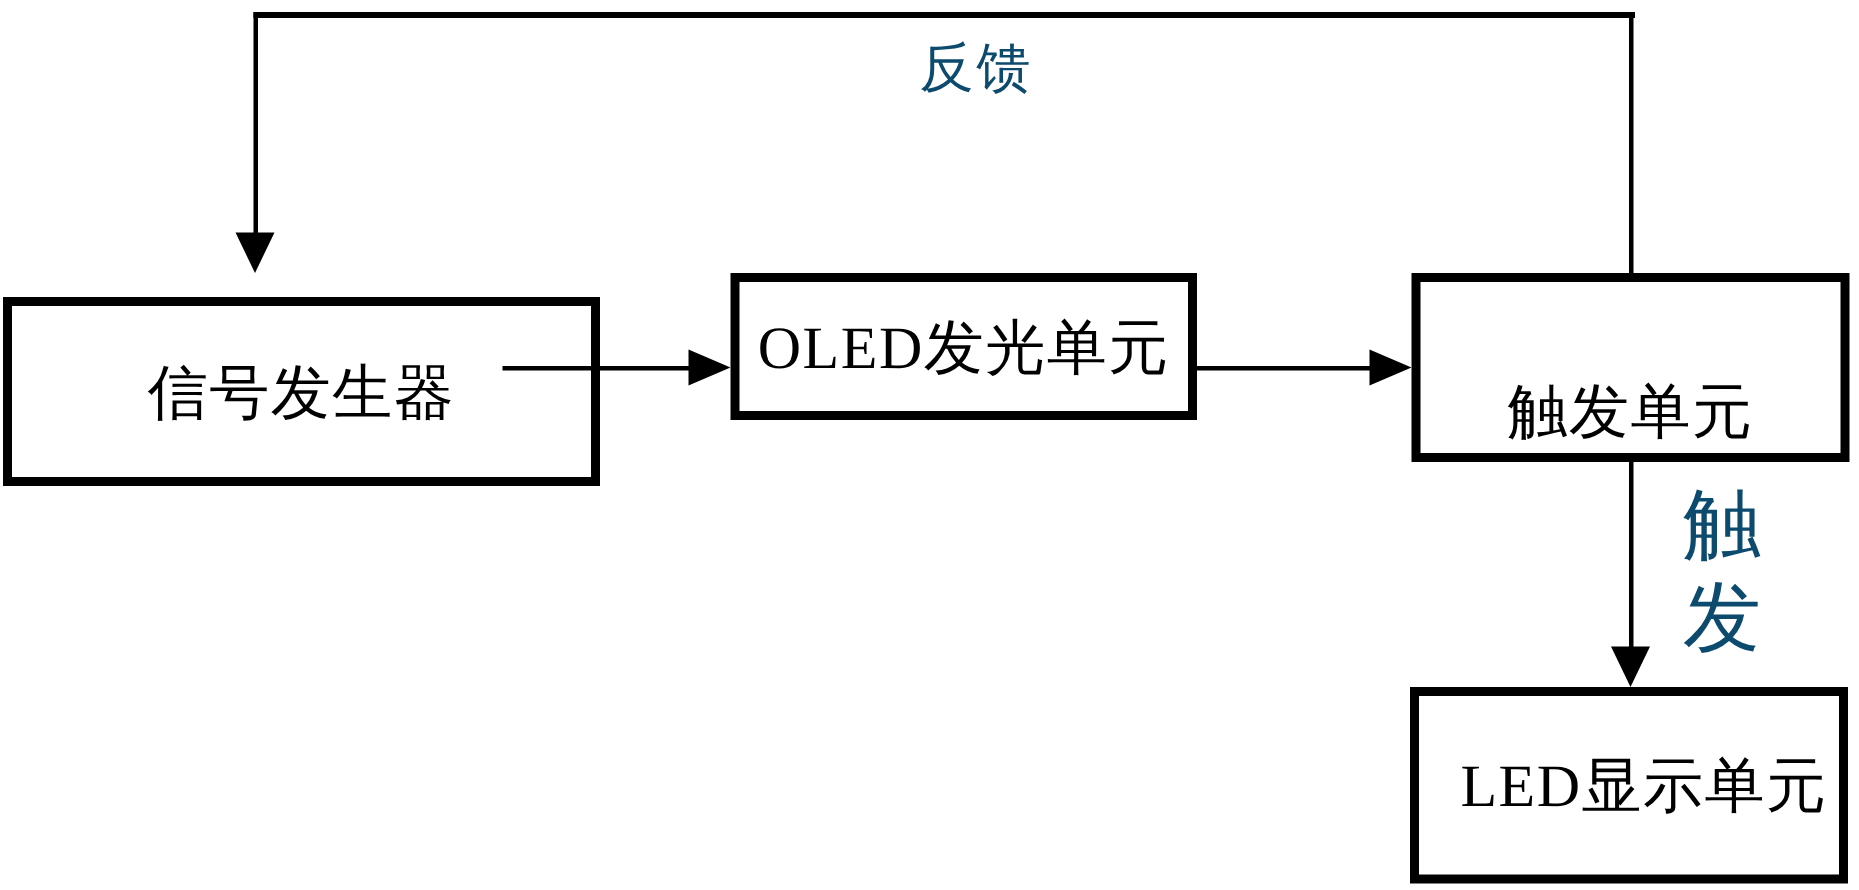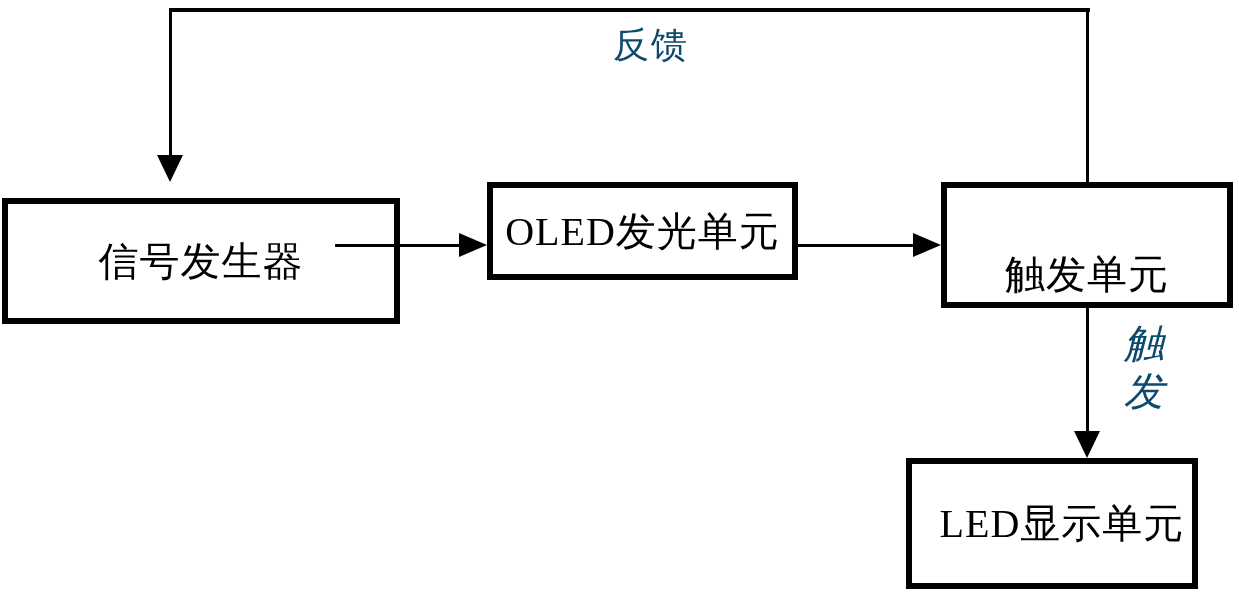--- a/index.html
+++ b/index.html
@@ -48,26 +48,25 @@
     border-left: 28px solid #000000;
   }
   .edge-label {
     position: absolute;
     font-size: 36px;
     color: #0c4a6e;
     letter-spacing: 2px;
   }
   .edge-label.vertical {
     width: 44px;
-    font-size: 40px;
+    font-size: 52px;
     line-height: 1.2;
     word-break: break-all;
     text-align: center;
     letter-spacing: 0;
-    font-style: italic;
   }
 </style>
 </head>
 <body>
 
 <div class="canvas">
 
   <div class="line" style="left:169px; top:8px; width:921px; height:4px;"></div>
 
   <div class="line" style="left:169px; top:8px; width:3px; height:148px;"></div>
@@ -94,17 +93,17 @@
 
   <div class="node" style="left:941px; top:182px; width:292px; height:126px;align-items:flex-end;">
     <span>触发单元</span>
   </div>
 
   <div class="line" style="left:1086px; top:307px; width:3px; height:126px;"></div>
   <div class="arrowhead arrow-down" style="left:1074px; top:431px;"></div>
 
   <div class="edge-label vertical" style="left:1122px; top:320px;">触发</div>
 
-  <div class="node" style="left:906px; top:458px; width:292px; height:131px;padding-left:20px;">
+  <div class="node" style="left:940px; top:458px; width:292px; height:131px;padding-left:20px;">
     <span>LED显示单元</span>
   </div>
 
 </div>
 
 </body></html>

